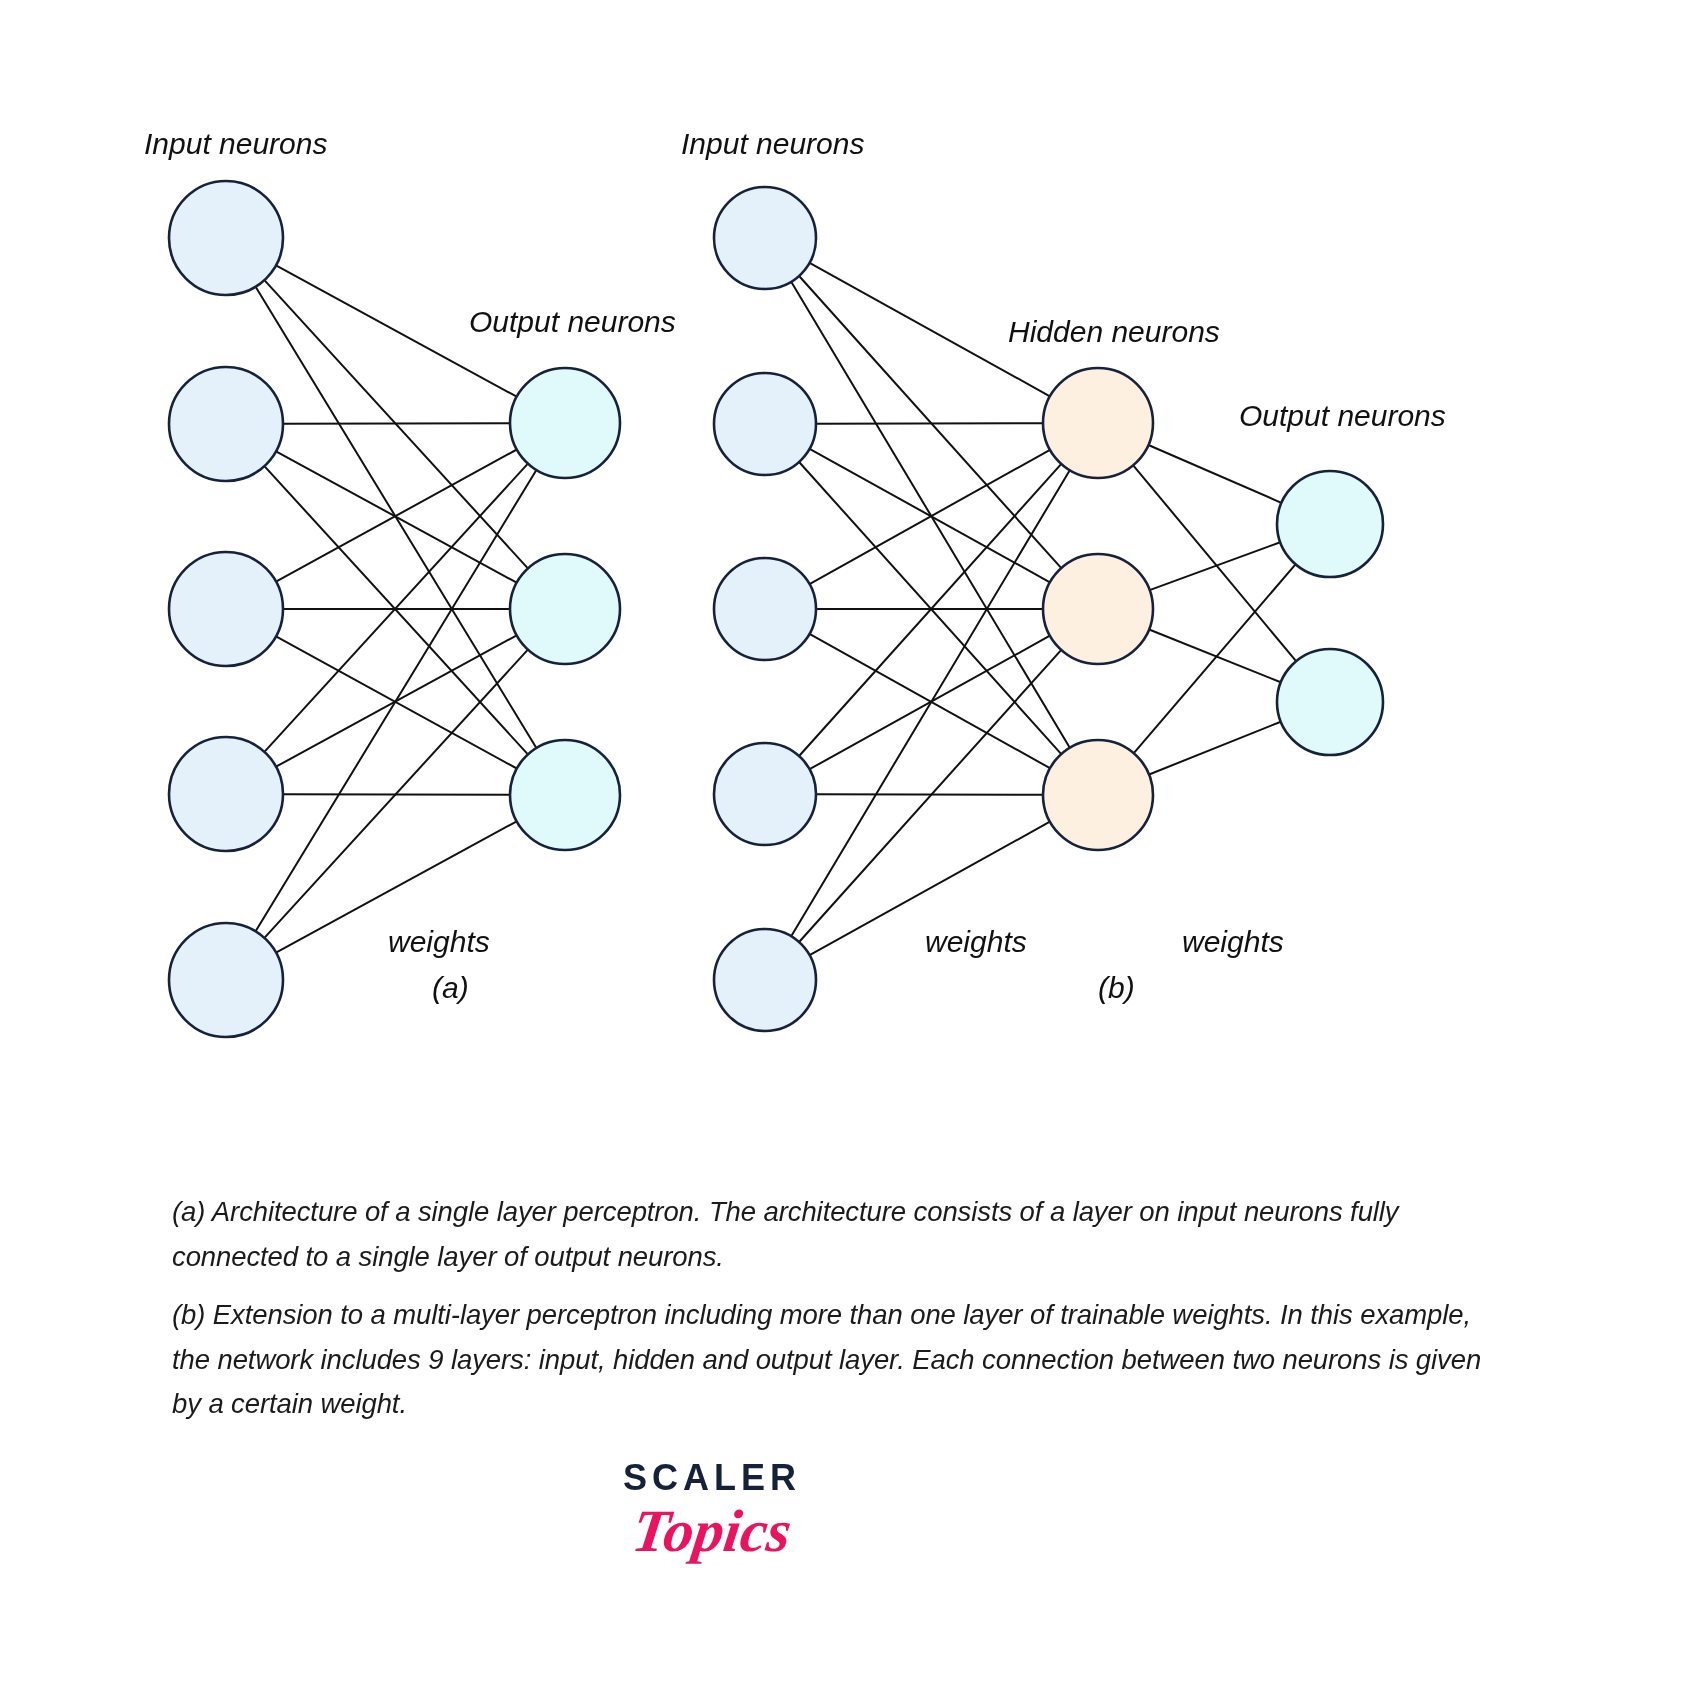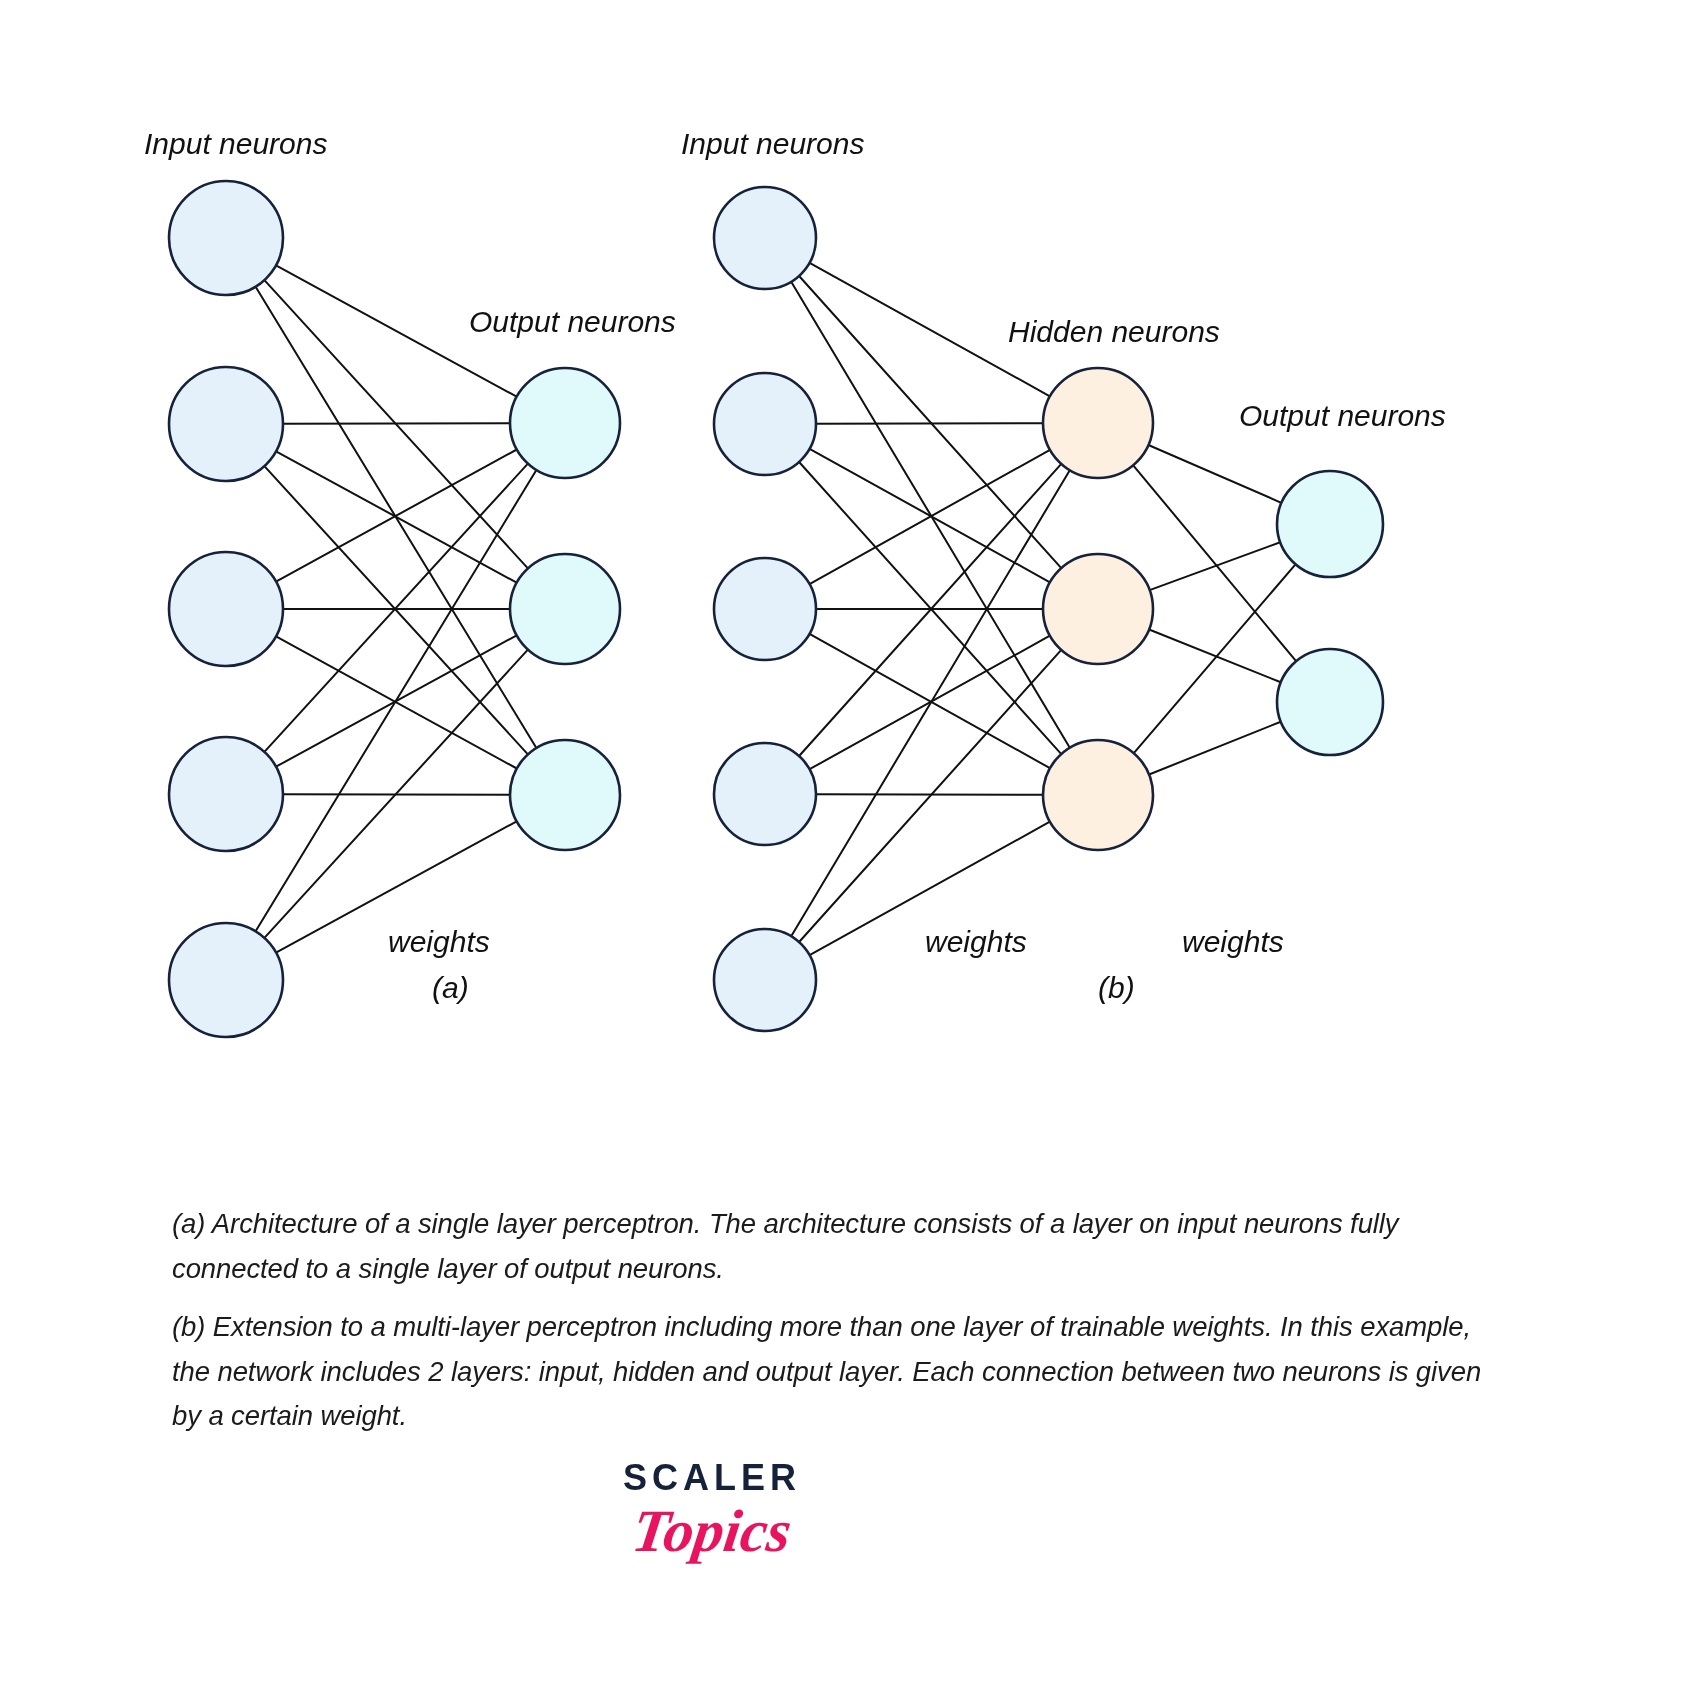--- a/index.html
+++ b/index.html
@@ -55,21 +55,21 @@
     left: 172px;
     top: 1178px;
     width: 1340px;
   }
   .caption-para {
     font-family: "Liberation Sans", sans-serif;
     font-style: italic;
     font-size: 27.5px;
     line-height: 1.62;
     color: #1b1b1b;
-    margin: 12px 0 14px 0;
+    margin: 0 0 14px 0;
     letter-spacing: -0.1px;
   }
   .brand-logo {
     position: absolute;
     left: 0;
     top: 1448px;
     width: 1424px;
     text-align: center;
   }
   .brand-scaler {
@@ -178,21 +178,21 @@
         <text x="1008" y="330" class="diagram-label">Hidden neurons</text>
         <text x="1239" y="414" class="diagram-label">Output neurons</text>
         <text x="925" y="940" class="diagram-label">weights</text>
         <text x="1182" y="940" class="diagram-label">weights</text>
         <text x="1098" y="986" class="panel-tag">(b)</text>
       </g>
     </svg>
 
   <div class="caption-block">
     <p class="caption-para">(a) Architecture of a single layer perceptron. The architecture consists of a layer on input neurons fully connected to a single layer of output neurons.</p>
-    <p class="caption-para">(b) Extension to a multi-layer perceptron including more than one layer of trainable weights. In this example, the network includes 2 layers: input, hidden and output layer. Each connection between two neurons is given by a certain weight.</p>
+    <p class="caption-para">(b) Extension to a multi-layer perceptron including more than one layer of trainable weights. In this example, the network includes 9 layers: input, hidden and output layer. Each connection between two neurons is given by a certain weight.</p>
   </div>
 
   <div class="brand-logo">
     <span class="brand-scaler">SCALER</span>
     <span class="brand-topics">Topics</span>
   </div>
 
 </div>
 
 </body></html>

